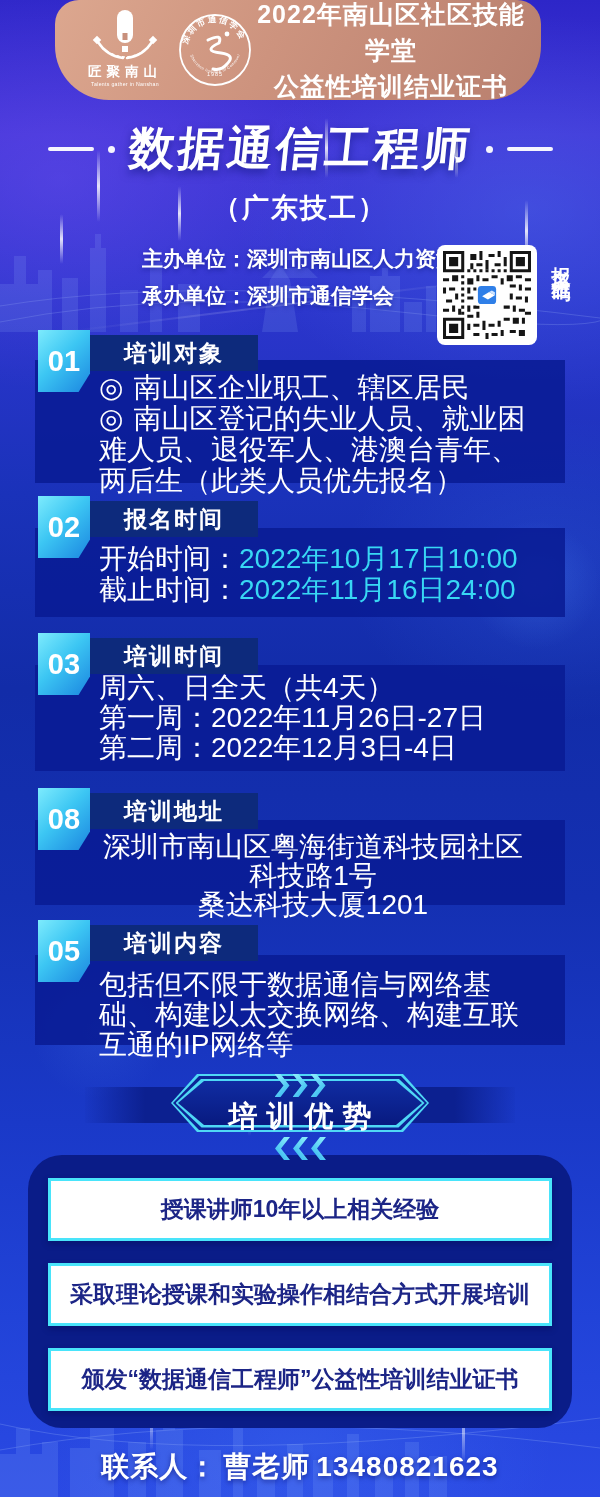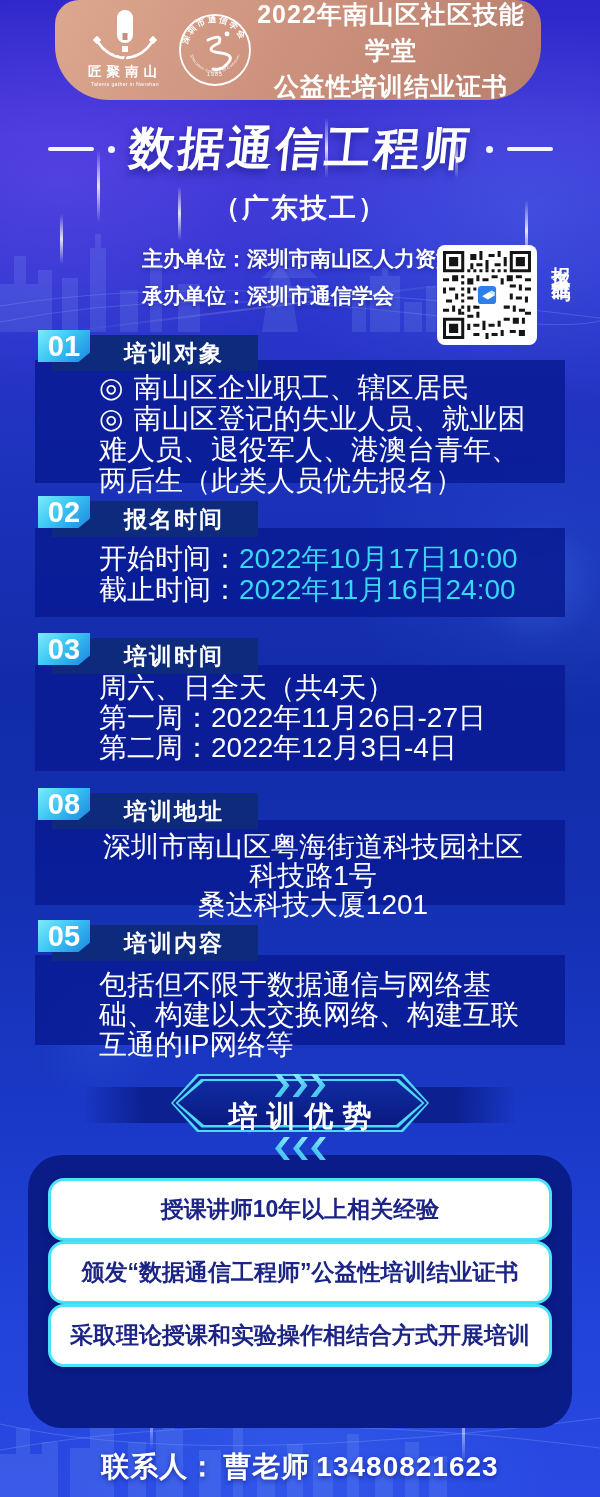--- a/index.html
+++ b/index.html
@@ -31,21 +31,21 @@
   .deco-dot{width:7px;height:7px;border-radius:50%;background:#fff;opacity:.95;}
   .main-title{font-size:46px;font-weight:800;letter-spacing:3px;transform:skewX(-6deg);
     text-shadow:0 4px 8px rgba(8,16,110,0.55);white-space:nowrap;}
   .subtitle{position:absolute;top:190px;left:0;width:600px;text-align:center;font-size:27px;font-weight:700;letter-spacing:2px;}
   
   .org-rows{position:absolute;top:240px;left:142px;font-size:21px;font-weight:700;line-height:37px;text-shadow:0 2px 4px rgba(10,20,120,.5);}
   .qr-box{position:absolute;top:245px;left:437px;width:100px;height:100px;background:#fff;border-radius:8px;padding:6px;box-sizing:border-box;}
   .qr-label{position:absolute;top:252px;left:548px;writing-mode:vertical-rl;font-size:19px;font-weight:700;letter-spacing:4px;}
   
   .section{position:absolute;left:0;width:600px;}
-  .badge{position:absolute;left:38px;top:0;width:52px;height:32px;z-index:2;
+  .badge{position:absolute;left:38px;top:0;width:52px;height:62px;z-index:2;
     background:linear-gradient(135deg,#7debfd 0%,#3cc6f3 45%,#1b86e0 100%);
     clip-path:polygon(0 0,100% 0,100% 70%,78% 100%,0 100%);
     display:flex;align-items:center;justify-content:center;font-size:29px;font-weight:800;color:#fff;}
   .hbar{position:absolute;left:52px;top:5px;width:206px;height:36px;background:#0d2a7c;z-index:1;
     display:flex;align-items:center;padding-left:72px;box-sizing:border-box;font-size:23px;font-weight:700;letter-spacing:2px;}
   .panel{position:absolute;left:35px;width:530px;background:rgba(9,27,148,0.88);box-sizing:border-box;
     padding-left:64px;padding-right:38px;font-size:28px;font-weight:400;}
   .panel p{margin:0;}
   .s1{top:330px;} .s1 .panel{top:30px;height:123px;padding-top:12px;line-height:31px;}
   .s2{top:496px;} .s2 .panel{top:32px;height:89px;padding-top:15px;line-height:31px;}
@@ -64,21 +64,21 @@
   .hl3{inset:4.5px;background:#4fd8f5;}
   .hl4{inset:7px;background:linear-gradient(180deg,#102ca2,#081a80);}
   .hex-content{position:absolute;inset:0;display:flex;align-items:center;justify-content:space-between;padding:0 30px;z-index:3;flex-direction:column;}
   .adv-title{font-size:29px;font-weight:800;letter-spacing:9px;text-indent:9px;white-space:nowrap;}
   .chevs{display:flex;gap:3px;}
   .chevs.flip{transform:scaleX(-1);}
   .chev{width:15px;height:23px;background:linear-gradient(135deg,#90f1fd,#2cb2ee);
     clip-path:polygon(0 0,40% 0,100% 50%,40% 100%,0 100%,60% 50%);}
   .adv-panel{position:absolute;top:1155px;left:28px;width:544px;height:273px;background:#0a1c88;border-radius:34px;
     padding:23px 20px 0;box-sizing:border-box;}
-  .pill{height:57px;background:#fff;border:3px solid #49e4fa;border-radius:16px;
+  .pill{height:57px;margin-bottom:22px;background:#fff;border:3px solid #49e4fa;border-radius:0;
     display:flex;align-items:center;justify-content:center;font-size:23px;font-weight:700;color:#1c2586;
     box-shadow:0 3px 6px rgba(4,10,70,0.35);}
   
   .contact{position:absolute;top:1448px;left:0;width:600px;text-align:center;font-size:28px;font-weight:700;
     letter-spacing:1px;text-shadow:0 2px 5px rgba(8,16,110,.6);}
   .contact span{margin:0 3px;}
 </style>
 </head>
 <body>
 
@@ -252,21 +252,21 @@
       <span class="chevs flip">
           <span class="chev"></span>
           <span class="chev"></span>
           <span class="chev"></span>
         </span>
     </div>
   </div>
 
   <div class="adv-panel">
     <div class="pill">授课讲师10年以上相关经验</div>
+    <div class="pill">采取理论授课和实验操作相结合方式开展培训</div>
     <div class="pill">颁发“数据通信工程师”公益性培训结业证书</div>
-    <div class="pill">采取理论授课和实验操作相结合方式开展培训</div>
   </div>
 
   <div class="contact">
     <span>联系人：</span><span>曹老师</span><span>13480821623</span>
   </div>
 
 </div>
 
 </body></html>

